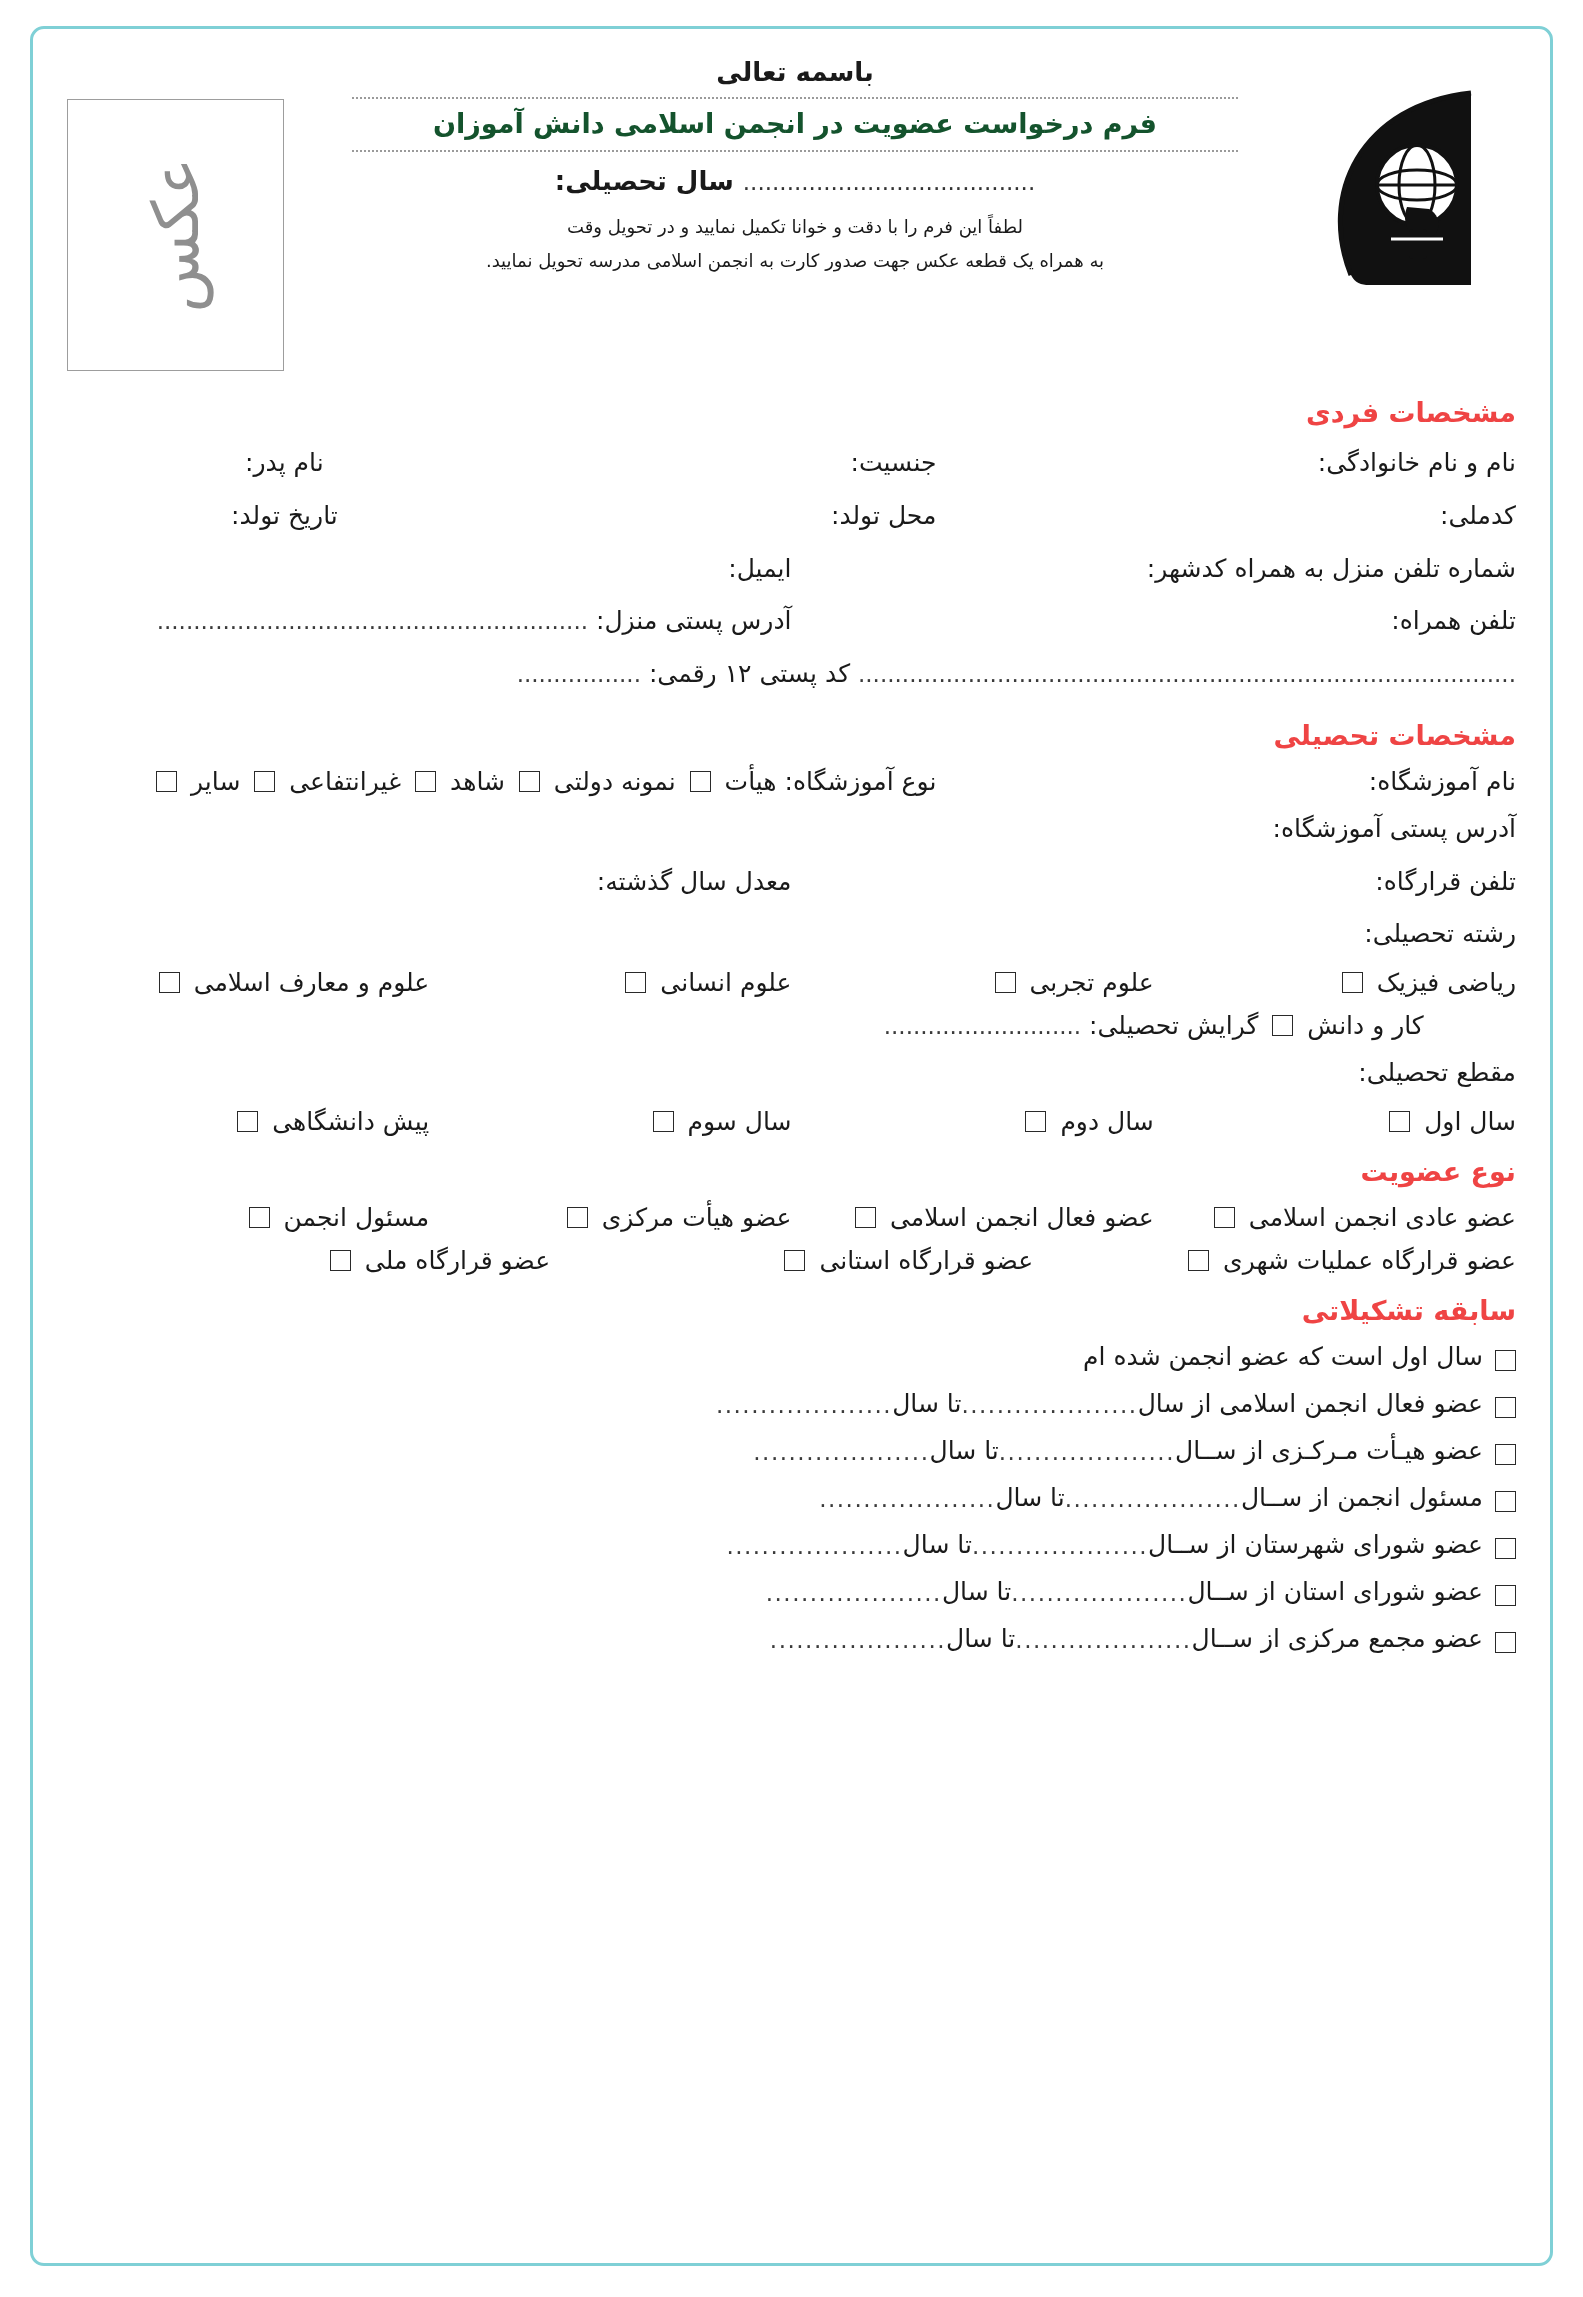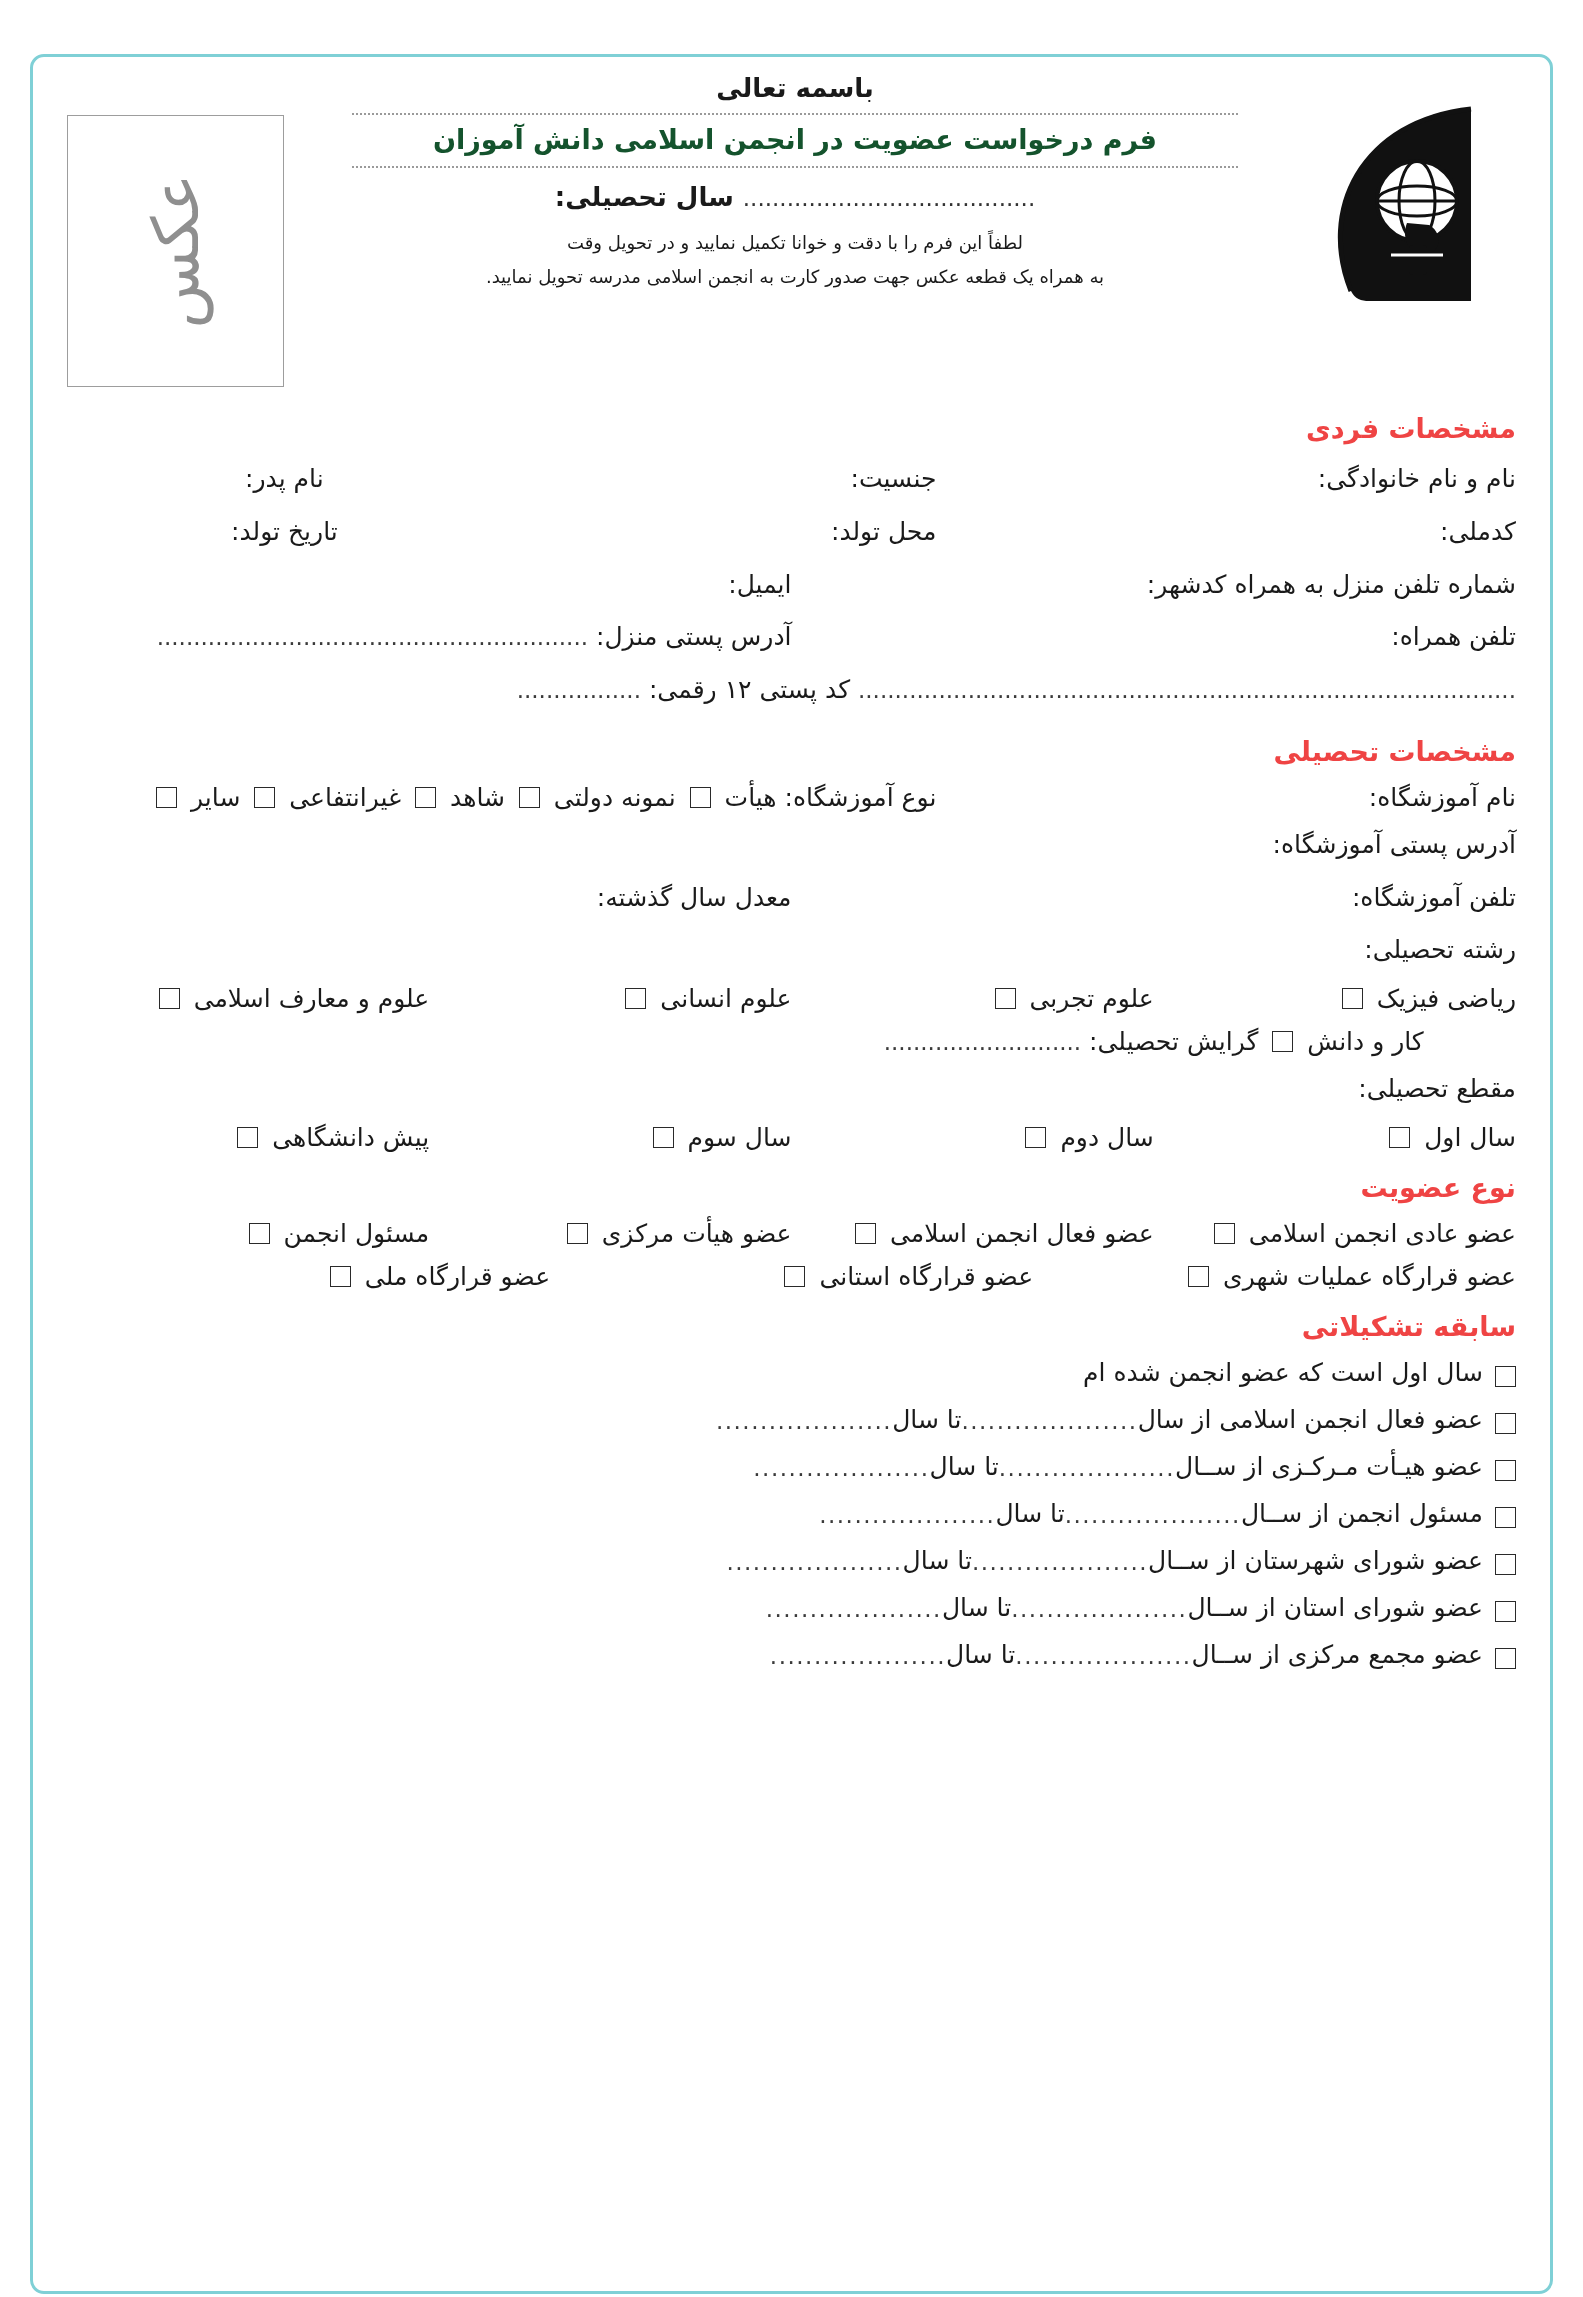--- a/index.html
+++ b/index.html
@@ -16,22 +16,21 @@
     box-sizing:border-box;
     padding:26px 30px 30px 30px;
     background:#fff;
   }
   .frame{
     position:relative;
     box-sizing:border-box;
     border:3px solid #7fd0d6;
     border-radius:14px;
     min-height:2240px;
-    padding:2px 34px 24px 34px;
-    margin-top:28px;
+    padding:14px 34px 24px 34px;
   }
 
   
   .header{
     position:relative;
     display:flex;
     flex-direction:row;
     align-items:flex-start;
     justify-content:space-between;
     gap:12px;
@@ -293,21 +292,21 @@
         <span>سایر</span>
         <span class="cb"></span>
       </div>
     </div>
 
     <div class="row">
       <div class="cell c-full">آدرس پستی آموزشگاه:</div>
     </div>
 
     <div class="row">
-      <div class="cell c-half-r">تلفن آموزشگاه:</div>
+      <div class="cell c-half-r">تلفن قرارگاه:</div>
       <div class="cell c-half-l">معدل سال گذشته:</div>
     </div>
 
     <div class="row">
       <div class="cell c-full">رشته تحصیلی:</div>
     </div>
 
     <div class="opts">
       <div class="o">
         <span>ریاضی فیزیک</span>

